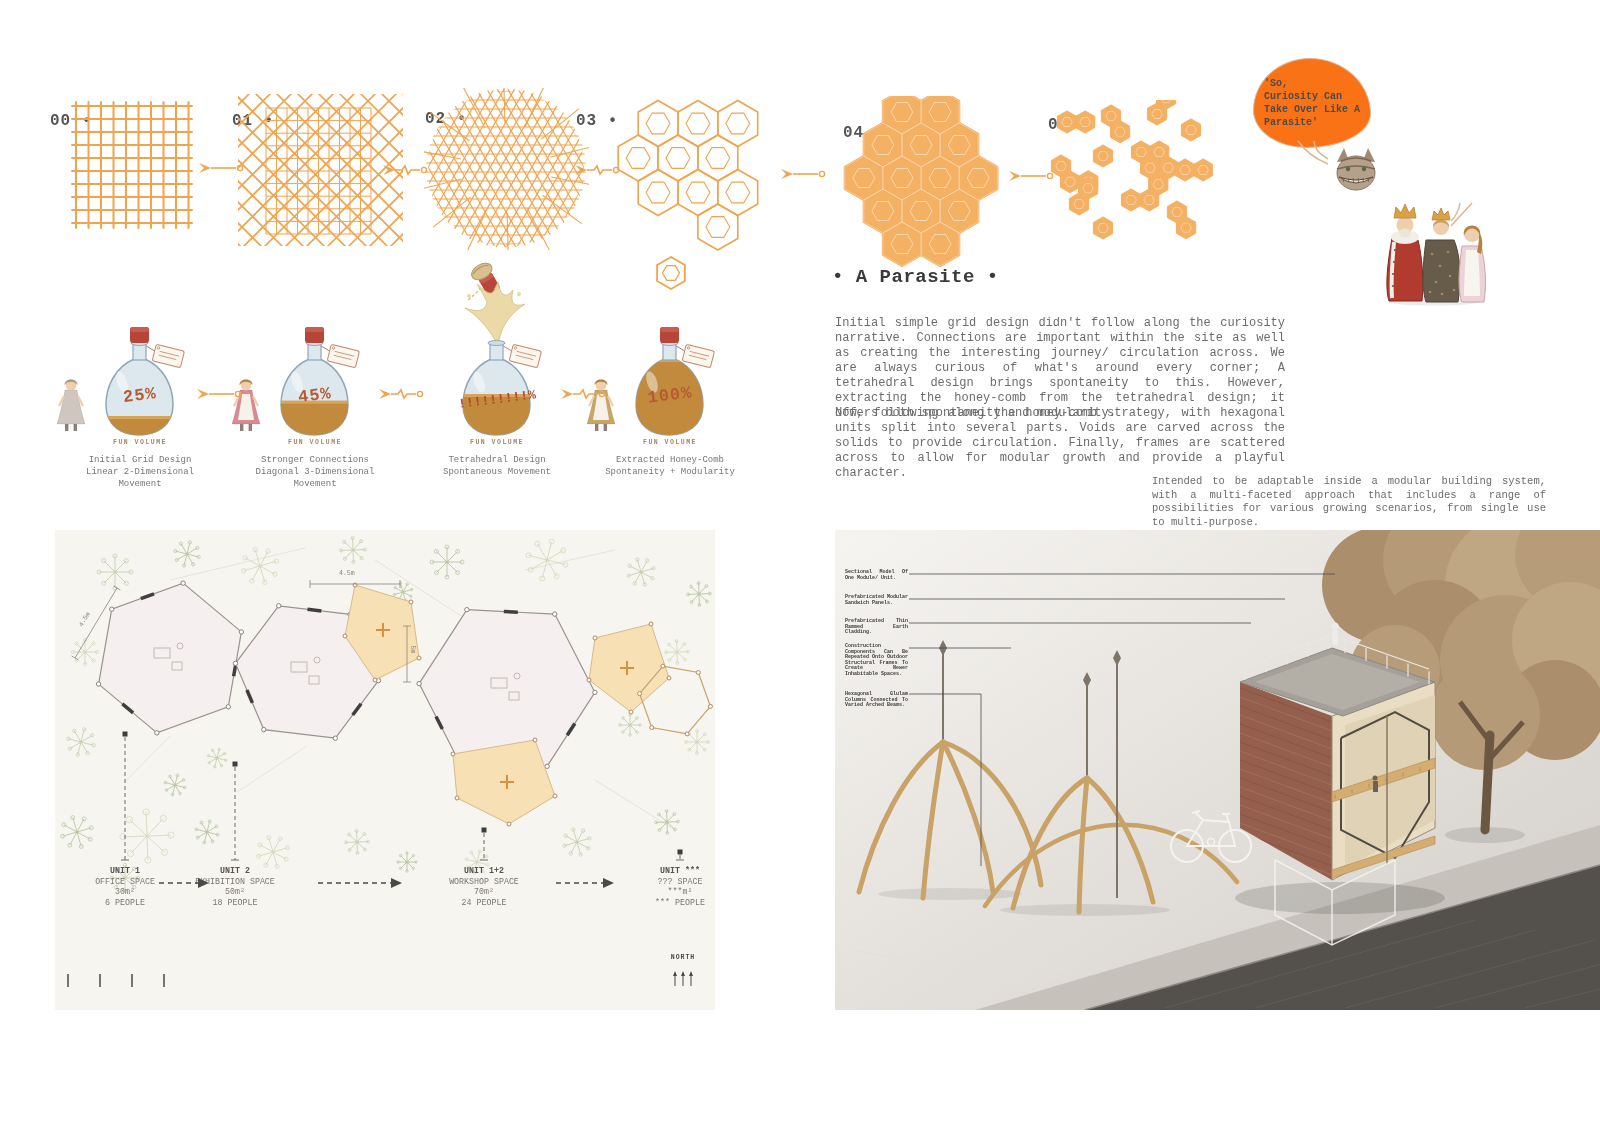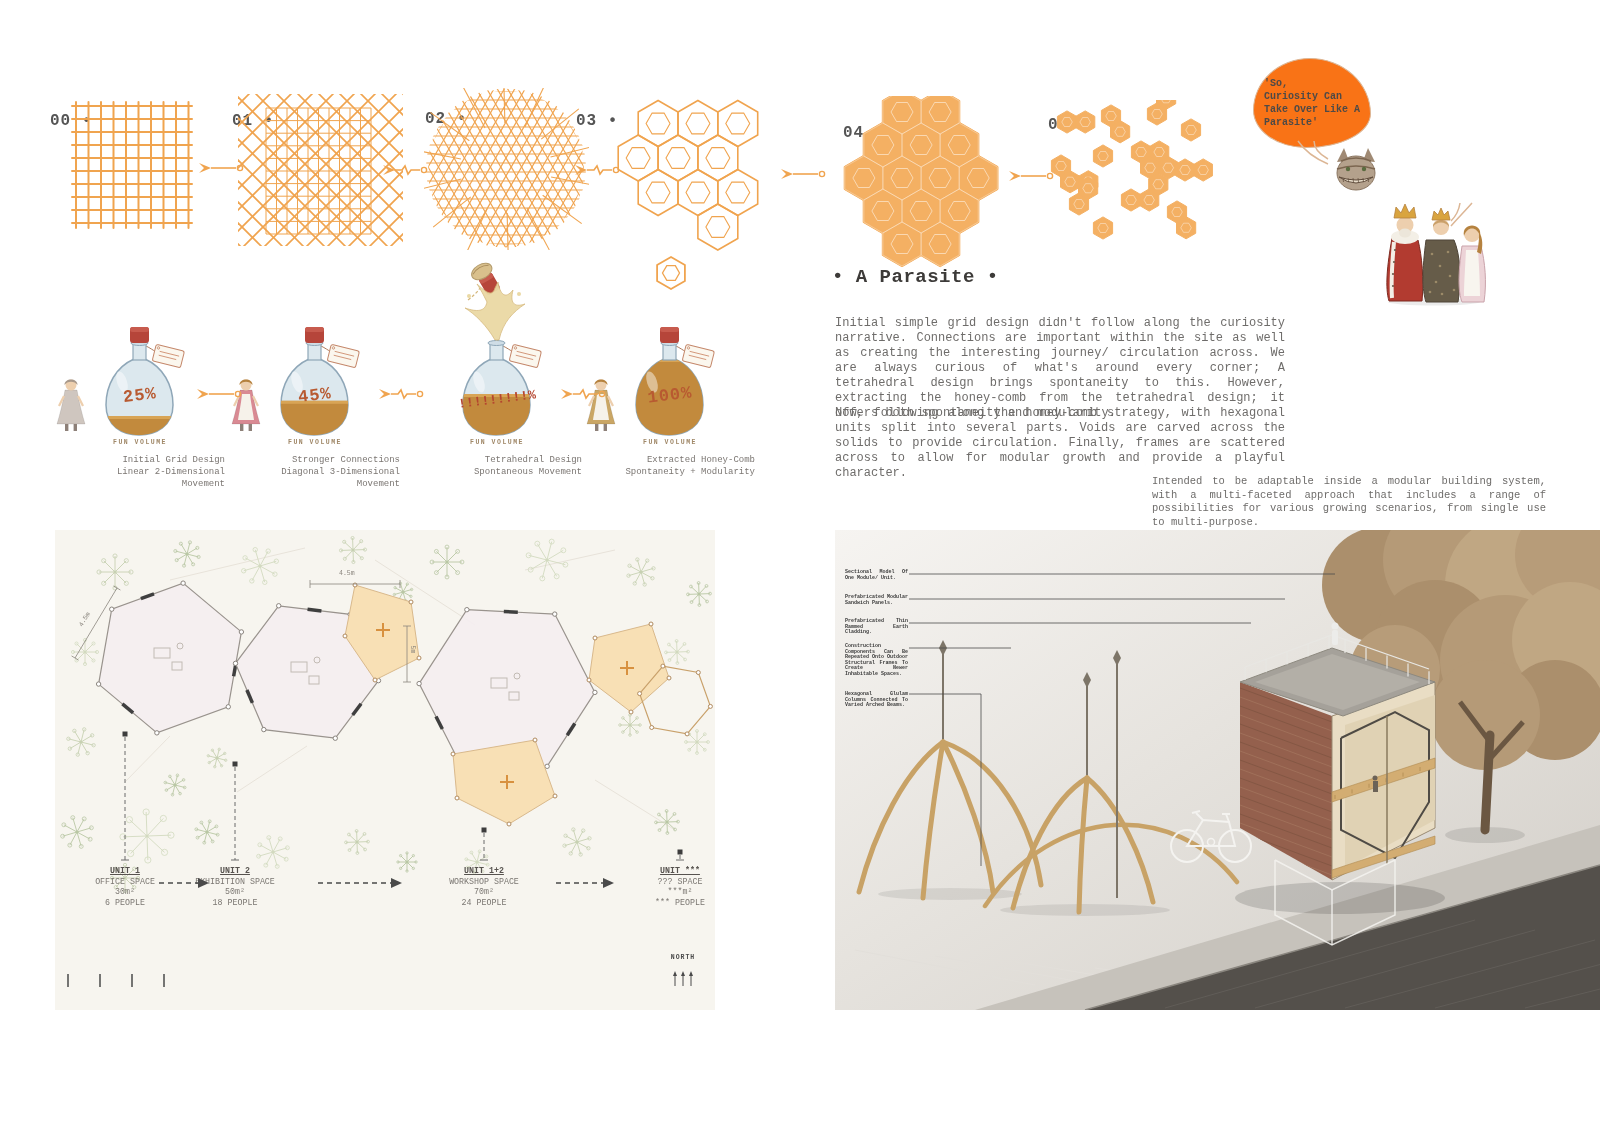--- a/index.html
+++ b/index.html
@@ -11,30 +11,30 @@
   .bubble{position:absolute;border:1.5px solid #dcb695;background:#f97316;
           display:flex;align-items:center;justify-content:center;text-align:left;
           font-weight:bold;color:#4e4a47;font-size:10px;line-height:13px;
           border-radius:48% 52% 55% 45% / 58% 62% 38% 42%;padding:4px;box-sizing:border-box;}
   .potion{position:absolute;top:280px;width:170px;height:205px;}
   .pvalue{position:absolute;top:106px;left:0;right:0;text-align:center;font-weight:bold;
           font-size:17px;color:#b85a31;transform:rotate(-7deg);letter-spacing:1px;}
   .potion.v3 .pvalue{font-size:13px;color:#b5452f;letter-spacing:0;top:112px;}
   .pfun{position:absolute;top:159px;left:0;right:0;text-align:center;font-size:6.5px;
         font-weight:bold;letter-spacing:1.5px;color:#a08868;}
-  .pcap{position:absolute;top:174px;left:0;right:0;text-align:right;font-size:9px;
+  .pcap{position:absolute;top:174px;left:0;right:0;text-align:center;font-size:9px;
         line-height:12px;color:#7b7672;}
   .heading{position:absolute;left:832px;top:266px;font-size:19px;font-weight:bold;color:#3d3b39;letter-spacing:.5px;}
   .para{position:absolute;left:835px;width:450px;font-size:12px;line-height:15px;
         color:#6e6c6a;text-align:justify;}
   .note{position:absolute;left:1128px;top:475px;width:394px;font-size:10.5px;line-height:13.5px;
         color:#6e6c6a;text-align:justify;margin-left:24px;}
   .siteplan{position:absolute;left:55px;top:530px;width:660px;height:480px;background:#f7f5ef;}
   .unit{position:absolute;width:120px;text-align:center;font-size:8.3px;line-height:10.5px;color:#7b7772;top:336px;}
-  .unit .u-name{color:#57534f;font-weight:bold;text-decoration:underline;}
+  .unit .u-name{color:#57534f;font-weight:bold;}
   .dim{position:absolute;font-size:6.5px;color:#8a857e;}
   .north{position:absolute;left:598px;top:424px;width:60px;text-align:center;
          font-size:6.5px;font-weight:bold;letter-spacing:1px;color:#4a4a4a;}
   .render{position:absolute;left:835px;top:530px;width:765px;height:480px;}
   .ann{position:absolute;left:10px;width:63px;font-size:5px;line-height:5.6px;font-weight:600;
        color:#3b3b3b;text-align:justify;}
 </style>
 </head>
 <body>
 

